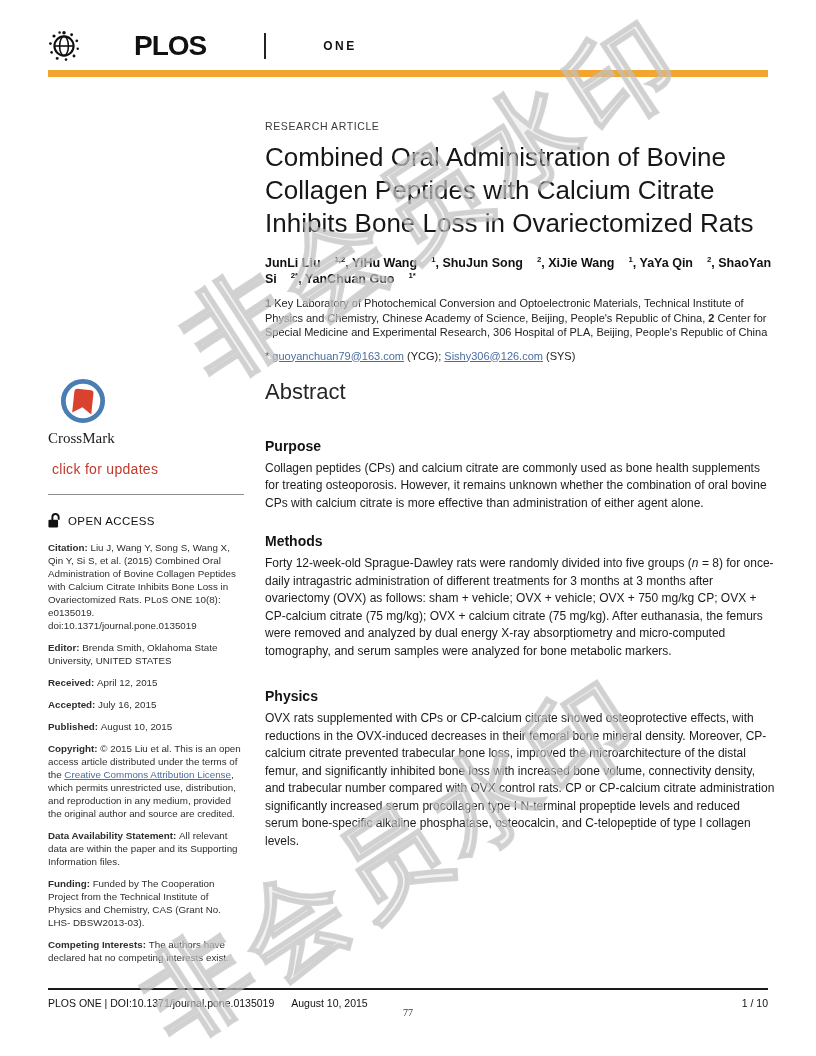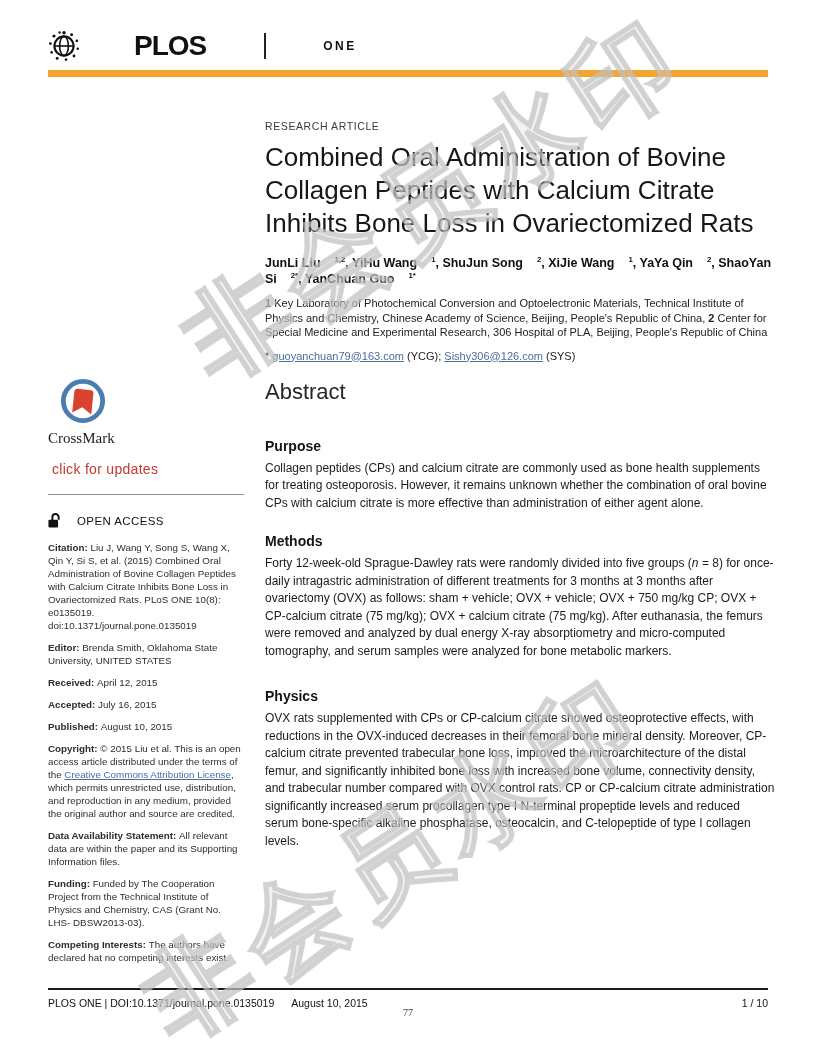--- a/index.html
+++ b/index.html
@@ -28,21 +28,21 @@
   .wm-top    { left:150px; top:130px; }
   .wm-bottom { left:110px; top:790px; }
 
   
   .sidebar { position:absolute; left:48px; top:378px; width:196px; z-index:2; }
   .crossmark { display:inline-block; cursor:pointer; }
   .crossmark svg { width:46px; height:46px; margin-left:12px; }
   .crossmark-title { font-family:"Liberation Serif", serif; font-size:15px; color:#1d1d1d; margin-top:2px; }
   .crossmark-sub { font-size:14px; color:#c0392b; margin-top:14px; letter-spacing:0.3px; padding-left:4px; }
   .sidebar-rule { border:none; border-top:1px solid #8c8c8c; margin:16px 0 0 0; }
-  .open-access { display:flex; align-items:center; gap:15px; margin-top:17px; }
+  .open-access { display:flex; align-items:center; gap:6px; margin-top:17px; }
   .open-access svg { width:14px; height:17px; }
   .open-access-label { font-size:11.5px; letter-spacing:0.4px; color:#111; }
   .side-entry { font-size:9.8px; line-height:13px; color:#2e2e2e; margin-top:9px; }
   .side-entry:first-of-type { margin-top:12px; }
 
   
   .main { position:absolute; left:265px; top:120px; width:511px; z-index:2; }
   .kicker { font-size:10.5px; letter-spacing:0.6px; color:#3a3a3a; margin-bottom:9px; }
   .title { font-size:26px; line-height:33px; font-weight:normal; color:#171717; margin-bottom:15px; }
   .authors { font-size:12.5px; line-height:16px; color:#111; margin-bottom:9px; }

